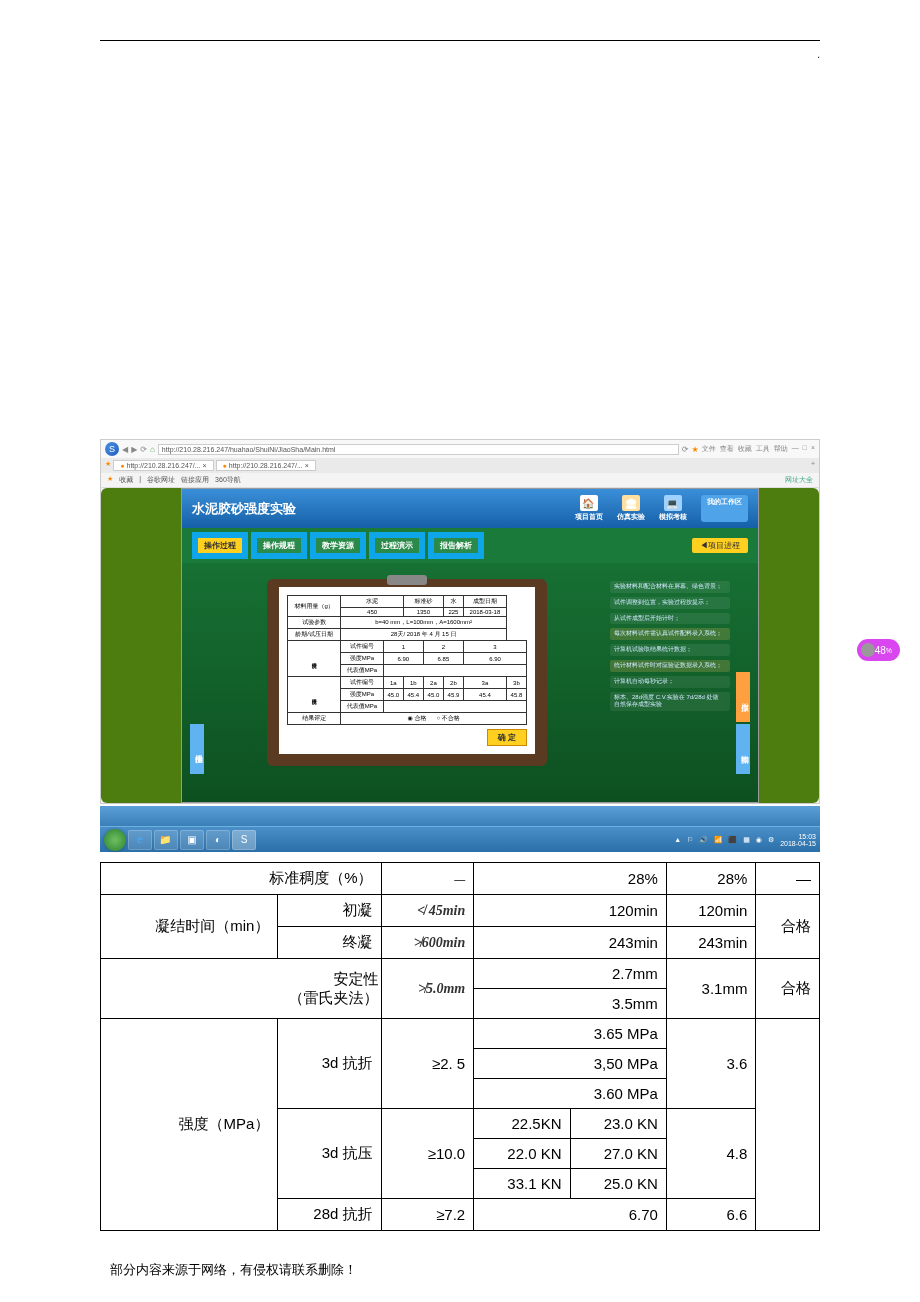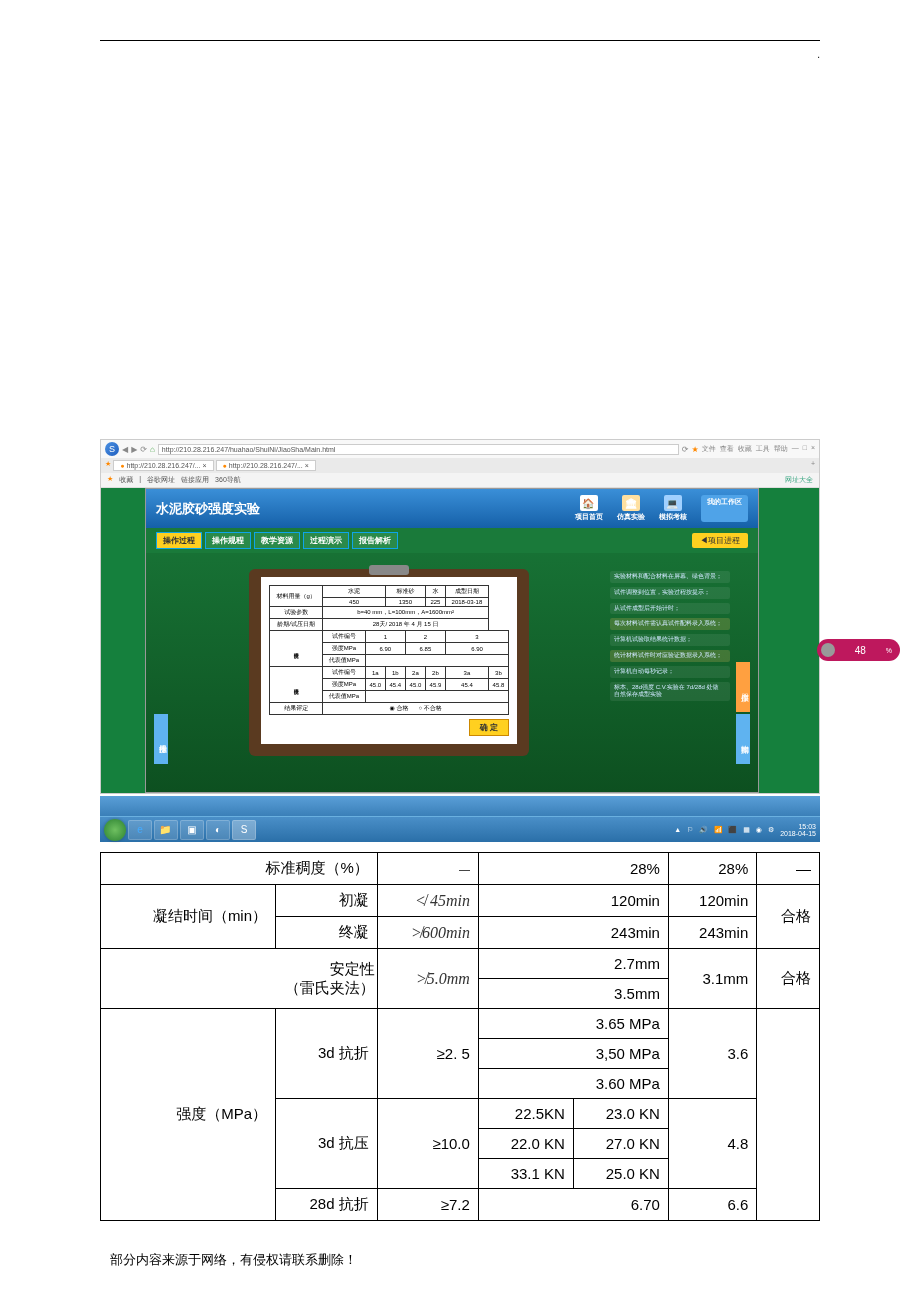--- a/index.html
+++ b/index.html
@@ -26,21 +26,21 @@
     
     .app-area { background: linear-gradient(#1a7a3a,#0d5020); border:1px solid #999; position:relative; padding-bottom:20px; }
     .app-header { background: linear-gradient(#3a8fd8,#1560a8); color:#fff; padding:6px 10px; display:flex; align-items:center; justify-content:space-between; font-size:13px; font-weight:bold; }
     .app-nav-icons { display:flex; gap:14px; font-size:8px; }
     .nav-icon-item { display:flex; flex-direction:column; align-items:center; gap:1px; }
     .nav-icon-box { width:18px; height:16px; background:#fff; border-radius:2px; display:flex;align-items:center;justify-content:center;font-size:10px;}
     .nav-icon-label { font-size:7px; color:#fff; }
     .blue-pill { background:#4fa3e8; color:#fff; font-size:7px; padding:2px 6px; border-radius:3px; }
     
     .app-tabs { background:#1a7a3a; padding:4px 10px; display:flex; gap:3px; align-items:center;}
-    .app-tab { font-size:8px; padding:2px 6px; color:#fff; background:#2a8a4a; border:1px solid #0ea5e9; font-weight:bold;}
+    .app-tab { font-size:8px; padding:2px 6px; color:#fff; background:#2a8a4a; border:6px solid #0ea5e9; font-weight:bold;}
     .app-tab.active { background:#ffd020; color:#333; }
     .proj-btn { margin-left:auto; font-size:8px; background:#ffd020; color:#333; padding:2px 8px; border-radius:2px; font-weight:normal;}
     
     .main-stage { display:flex; padding:8px; gap:6px; min-height:200px; }
     .side-tab { width:14px; background:#5fb3f0; color:#fff; font-size:8px; writing-mode:vertical-rl; text-align:center; padding:4px 1px; align-self:flex-end; height:50px;}
     .side-tab.right1 { background:#ffa040; }
     .side-tab.right2 { background:#5fb3f0; }
     
     .clipboard { flex:1; background:#5a3a20; border-radius:6px; padding:8px 12px 12px 12px; max-width:280px; margin:8px auto; position:relative;}
     .clipboard::before { content:''; position:absolute; top:-4px; left:50%; transform:translateX(-50%); width:40px; height:10px; background:#888; border-radius:3px;}
@@ -58,27 +58,27 @@
     
     .taskbar-blur { height:20px; background:linear-gradient(#5a9fd8,#3a7fb8); margin-top:2px;}
     .taskbar { height:26px; background:linear-gradient(#4a8fc8,#2a6fa8); display:flex; align-items:center; padding:0 4px; gap:2px; border-top:1px solid #6ab0e0; }
     .start-orb { width:22px; height:22px; border-radius:50%; background:radial-gradient(#6fc060,#2a8030); box-shadow:0 0 3px rgba(0,0,0,0.3);}
     .task-btn { width:24px; height:20px; background:rgba(255,255,255,0.15); border:1px solid rgba(255,255,255,0.2); border-radius:2px; display:flex;align-items:center;justify-content:center;font-size:10px;color:#fff;}
     .tray { margin-left:auto; display:flex; align-items:center; gap:4px; font-size:7px; color:#fff;}
     .tray-icons { letter-spacing:2px; }
     .clock { text-align:right; font-size:7px; line-height:1;}
     
     
-    .float-badge { position:absolute; right:-80px; top:200px; background:#be185d; color:#fff; font-size:10px; padding:4px 8px 4px 4px; border-radius:12px; display:flex; align-items:center; gap:20px;}
+    .float-badge { position:absolute; right:-80px; top:200px; background:#d946ef; color:#fff; font-size:10px; padding:4px 8px 4px 4px; border-radius:12px; display:flex; align-items:center; gap:0;}
     .float-badge .circ { width:14px; height:14px; border-radius:50%; background:#999;}
     
     
     .data-table { width:100%; border-collapse:collapse; font-size:15px; margin-top:0;}
     .data-table td, .data-table th { border:1px solid #000; padding:6px 8px; text-align:right; vertical-align:middle; }
-    .handwrite { font-family: "Comic Sans MS", cursive; font-style:italic; color:#333; font-size:16px;}
+    .handwrite { font-family: "Comic Sans MS", cursive; font-style:italic; color:#333; font-size:14px;font-weight:bold;}
     
     .footer-note { font-size:13px; margin-top:30px; padding-left:10px; }
   </style>
 </head>
 <body>
 
 <div class="page">
   <div class="top-line"></div>
   <div class="dot-right">.</div>
 
@@ -127,21 +127,21 @@
       <div class="bookmark-row">
         <span style="color:#f80;">★</span>
         <span>收藏</span>
         <span>|</span>
         <span>谷歌网址</span>
         <span>链接应用</span>
         <span>360导航</span>
         <span style="margin-left:auto;color:#4a8;">网址大全</span>
       </div>
 
-      <div style="background:#15803d; padding:0 60px 0 44px;">
+      <div style="background:#4d7c0f; padding:0 60px 0 80px;border-radius:6px;">
       <div class="app-area">
         <div class="app-header">
           <span>水泥胶砂强度实验</span>
           <div class="app-nav-icons">
             <div class="nav-icon-item">
               <span class="nav-icon-box">🏠</span>
               <span class="nav-icon-label">项目首页</span>
             </div>
             <div class="nav-icon-item">
               <span class="nav-icon-box" style="background:#ffe0a0;">🏛</span>

